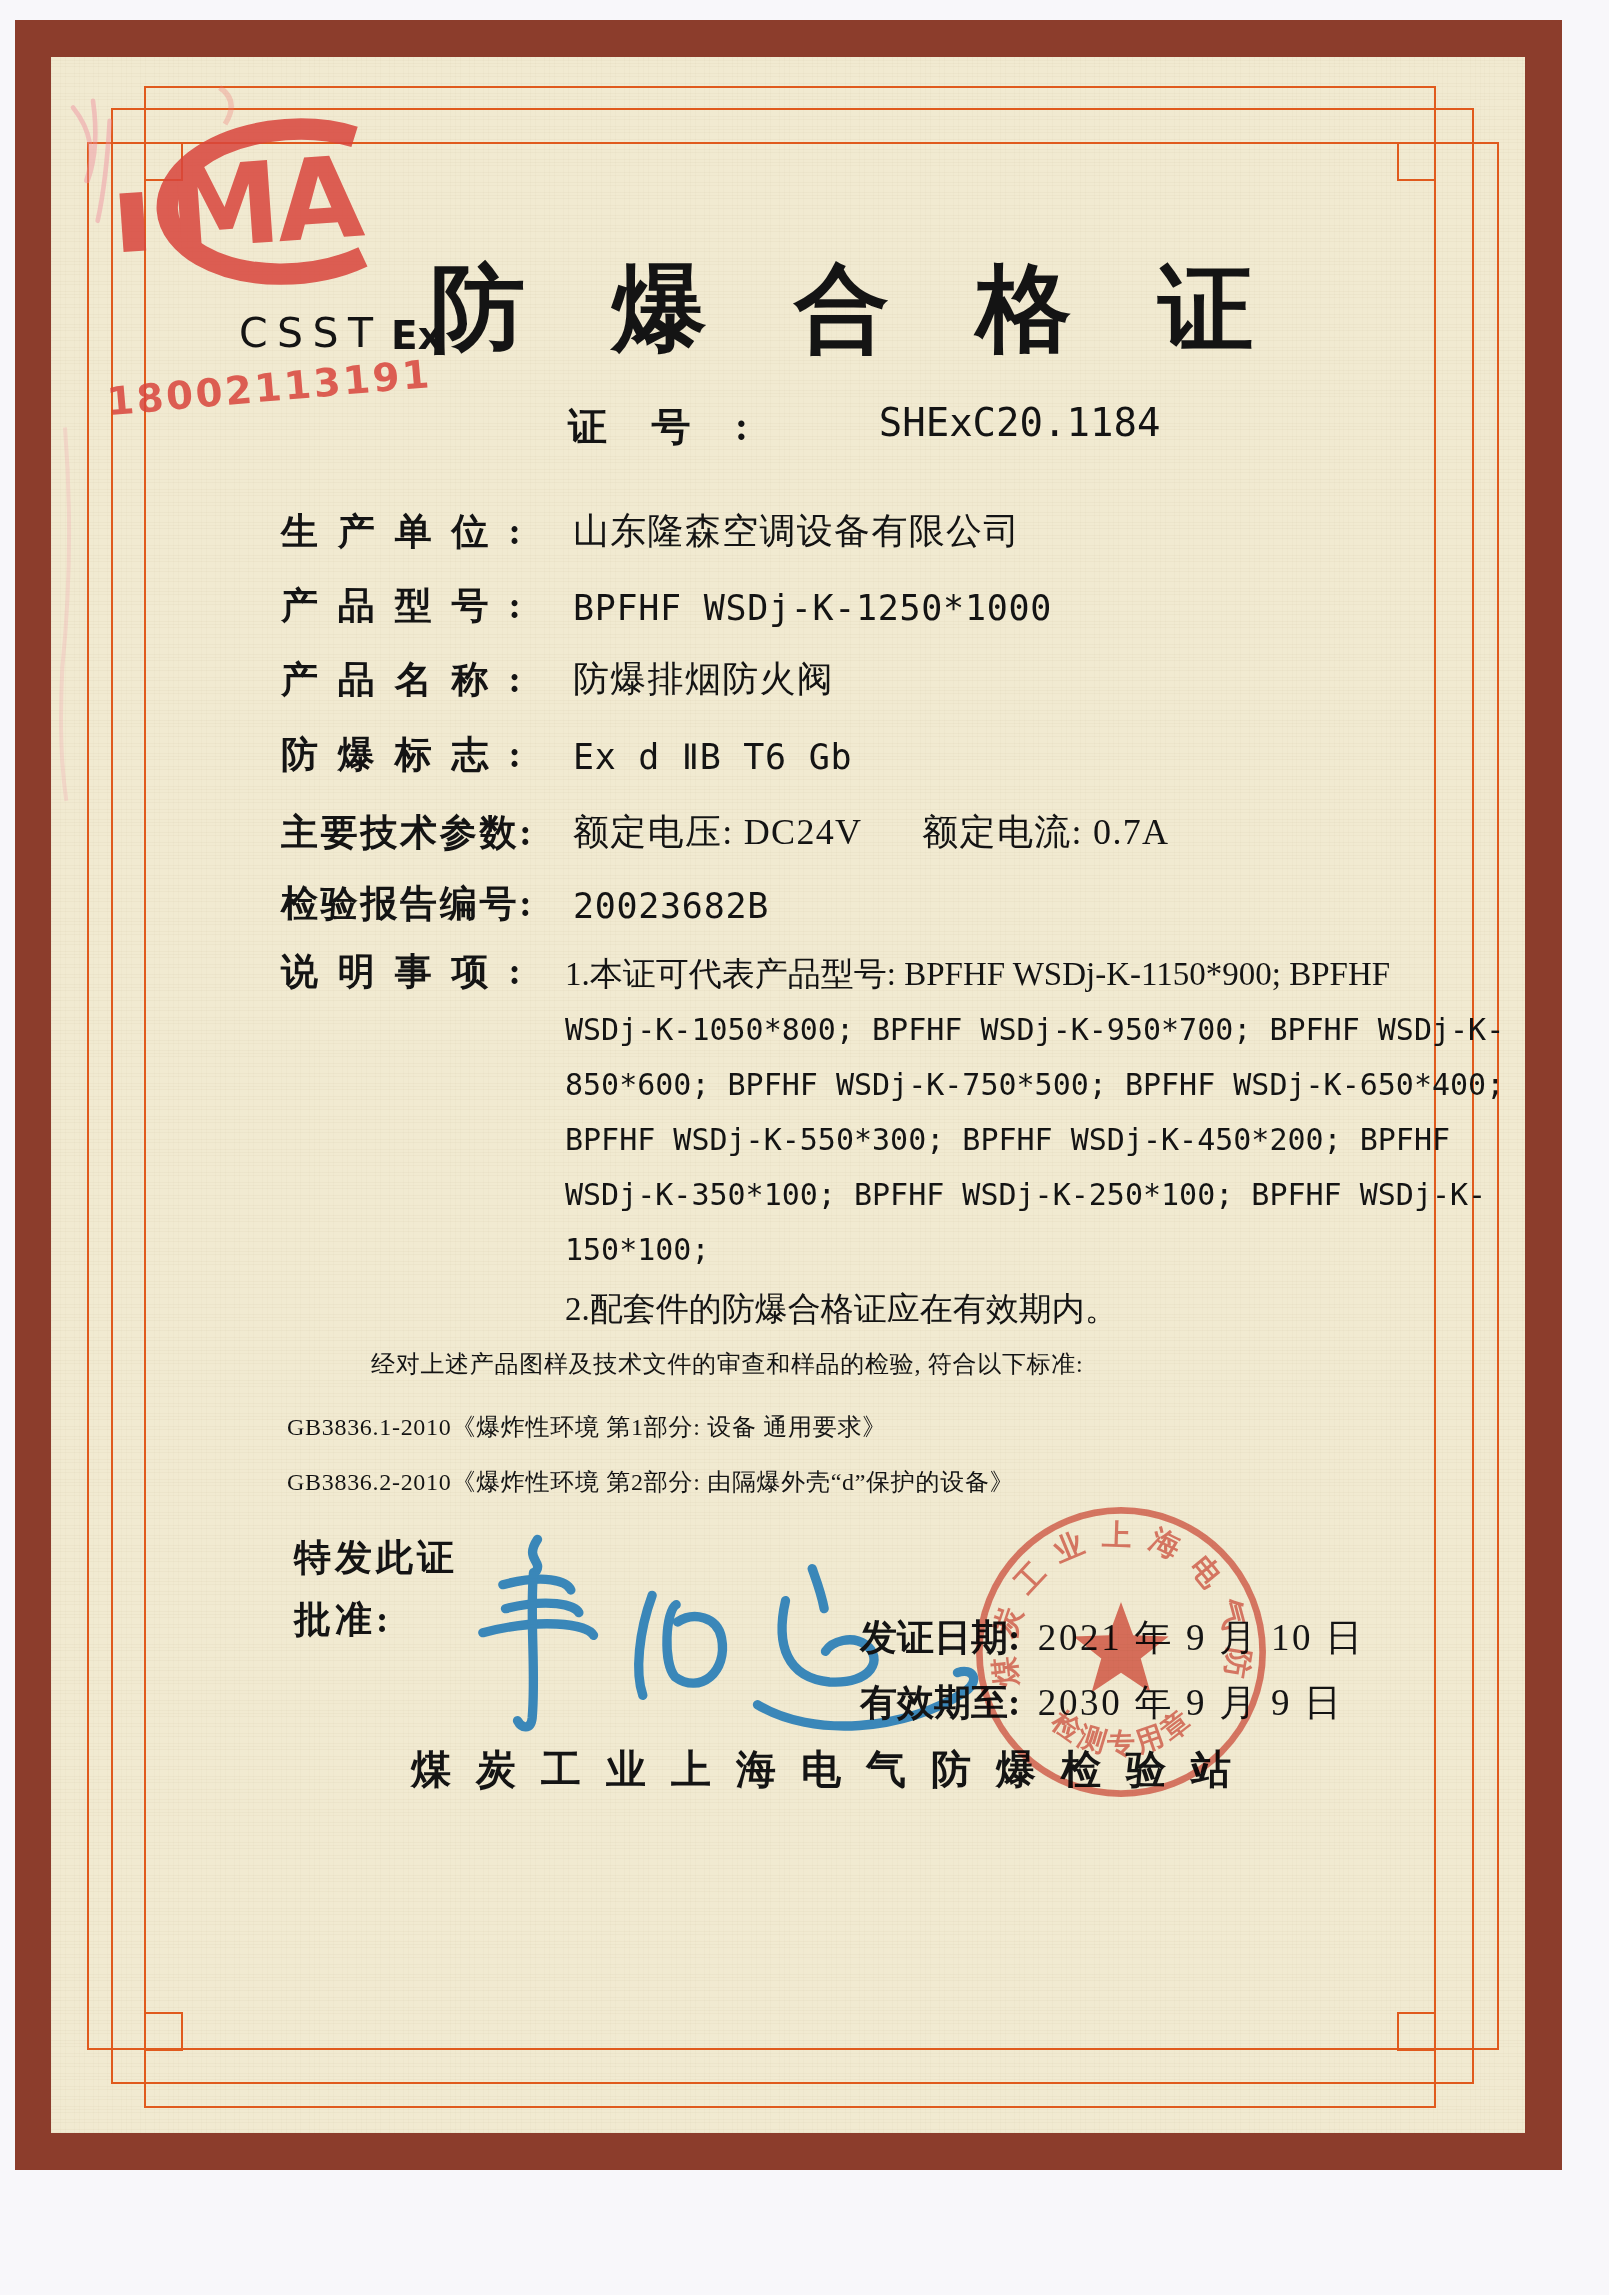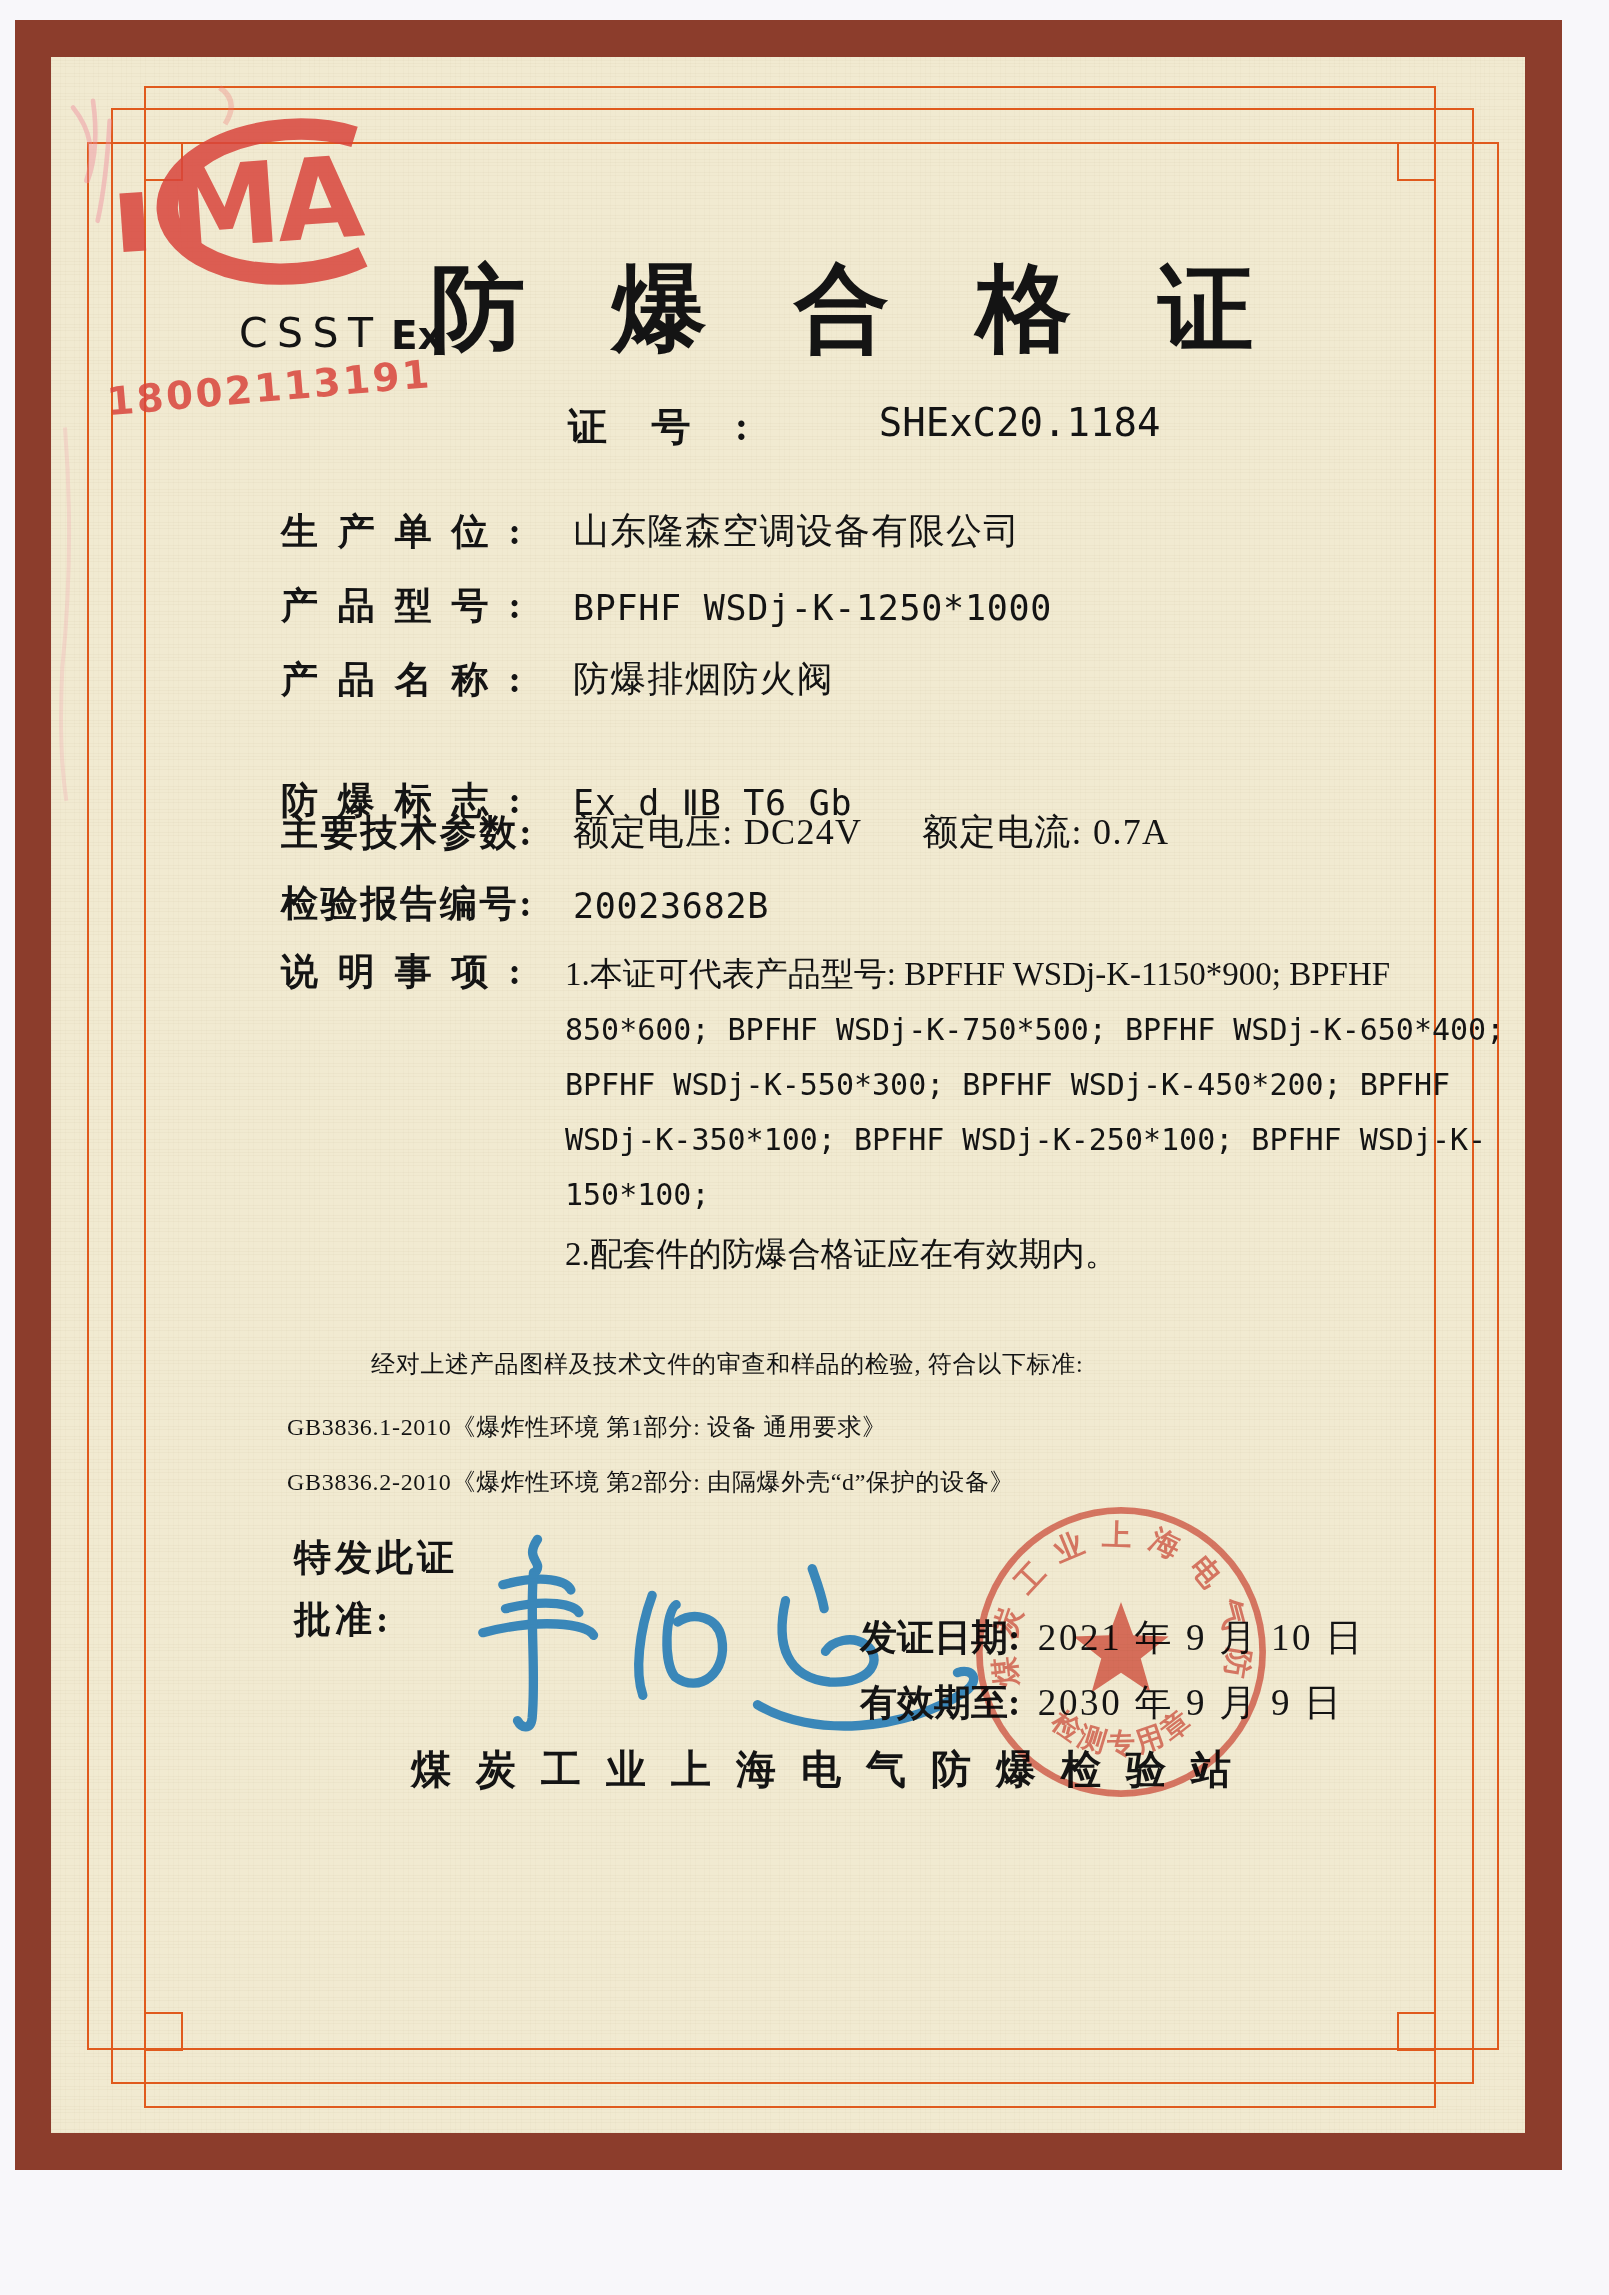--- a/index.html
+++ b/index.html
@@ -104,38 +104,39 @@
   <span class="val cjkval">山东隆森空调设备有限公司</span>
 </div>
 <div class="abs row" style="top:585px;">
   <span class="lblw">产 品 型 号 :</span>
   <span class="val monoval" style="top:2.7px;">BPFHF WSDj-K-1250*1000</span>
 </div>
 <div class="abs row" style="top:659px;">
   <span class="lblw">产 品 名 称 :</span>
   <span class="val cjkval">防爆排烟防火阀</span>
 </div>
-<div class="abs row" style="top:734px;margin-top:46px;">
+<div class="abs row" style="top:734px;">
   <span class="lblw">防 爆 标 志 :</span>
   <span class="val monoval" style="top:2.7px;">Ex d ⅡB T6 Gb</span>
 </div>
 <div class="abs row" style="top:812px;">
   <span class="lblt">主要技术参数:</span>
   <span class="val cjkval"><span>额定电压: DC24V</span><span class="gap2"></span><span>额定电流: 0.7A</span></span>
 </div>
 <div class="abs row" style="top:883px;">
   <span class="lblt">检验报告编号:</span>
   <span class="val monoval" style="top:2.7px;">20023682B</span>
 </div>
 
 <div class="abs row" style="top:951px;">
   <span class="lblw">说 明 事 项 :</span>
 </div>
 <div class="abs notes">
   <div class="cjkline">1.本证可代表产品型号: BPFHF WSDj-K-1150*900; BPFHF</div>
+  <div>WSDj-K-1050*800; BPFHF WSDj-K-950*700; BPFHF WSDj-K-</div>
   <div>850*600; BPFHF WSDj-K-750*500; BPFHF WSDj-K-650*400;</div>
   <div>BPFHF WSDj-K-550*300; BPFHF WSDj-K-450*200; BPFHF</div>
   <div>WSDj-K-350*100; BPFHF WSDj-K-250*100; BPFHF WSDj-K-</div>
   <div>150*100;</div>
   <div class="cjkline last">2.配套件的防爆合格证应在有效期内。</div>
 </div>
 
 <div class="abs std" style="left:371px;top:1348px;">经对上述产品图样及技术文件的审查和样品的检验, 符合以下标准:</div>
 <div class="abs std" style="left:287px;top:1411px;">GB3836.1-2010《爆炸性环境 第1部分: 设备  通用要求》</div>
 <div class="abs std" style="left:287px;top:1466px;">GB3836.2-2010《爆炸性环境 第2部分: 由隔爆外壳“d”保护的设备》</div>

